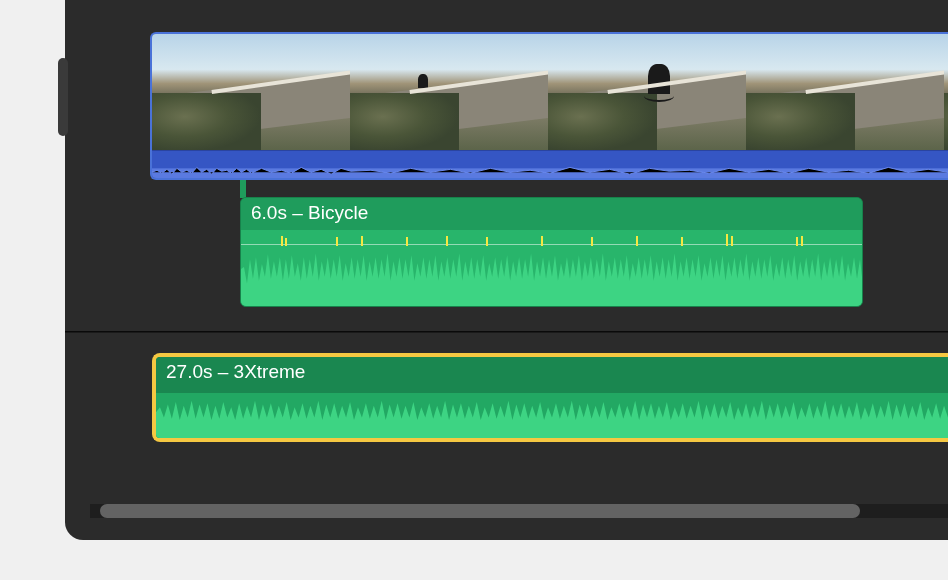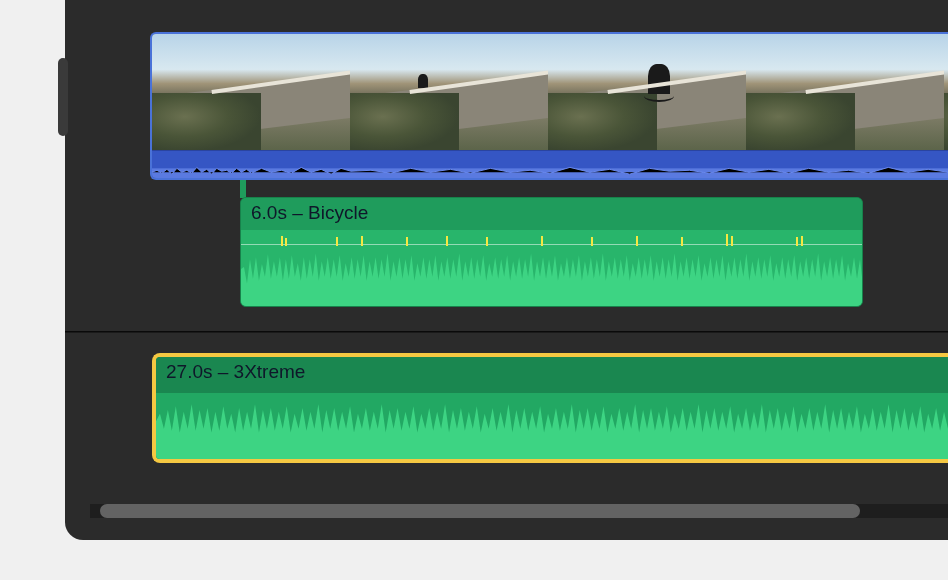--- a/index.html
+++ b/index.html
@@ -124,21 +124,21 @@
       top: 180px;
       left: 175px;
       width: 6px;
       height: 18px;
       background: #1f9c5c;
     }
     .clip-label {
       position: absolute;
       top: 4px;
       left: 10px;
-      color: #0f172a;
+      color: #ffffff;
       font-size: 19px;
       font-weight: 400;
     }
     .audio-header-1 {
       height: 32px;
       background: #1f9c5c;
     }
     .audio-wave-area-1 {
       position: absolute;
       top: 32px;
@@ -164,21 +164,21 @@
       height: 2px;
       background: #1a1a1a;
       border-top: 1px solid #0a0a0a;
     }
     
     .audio-clip-2 {
       position: absolute;
       top: 353px;
       left: 87px;
       right: 0;
-      height: 110px;
+      height: 89px;
       background: #1a8750;
       border: 4px solid #f5c842;
       border-right: none;
       border-radius: 8px 0 0 8px;
       overflow: hidden;
     }
     .audio-header-2 {
       height: 36px;
       background: #1a8750;
     }

